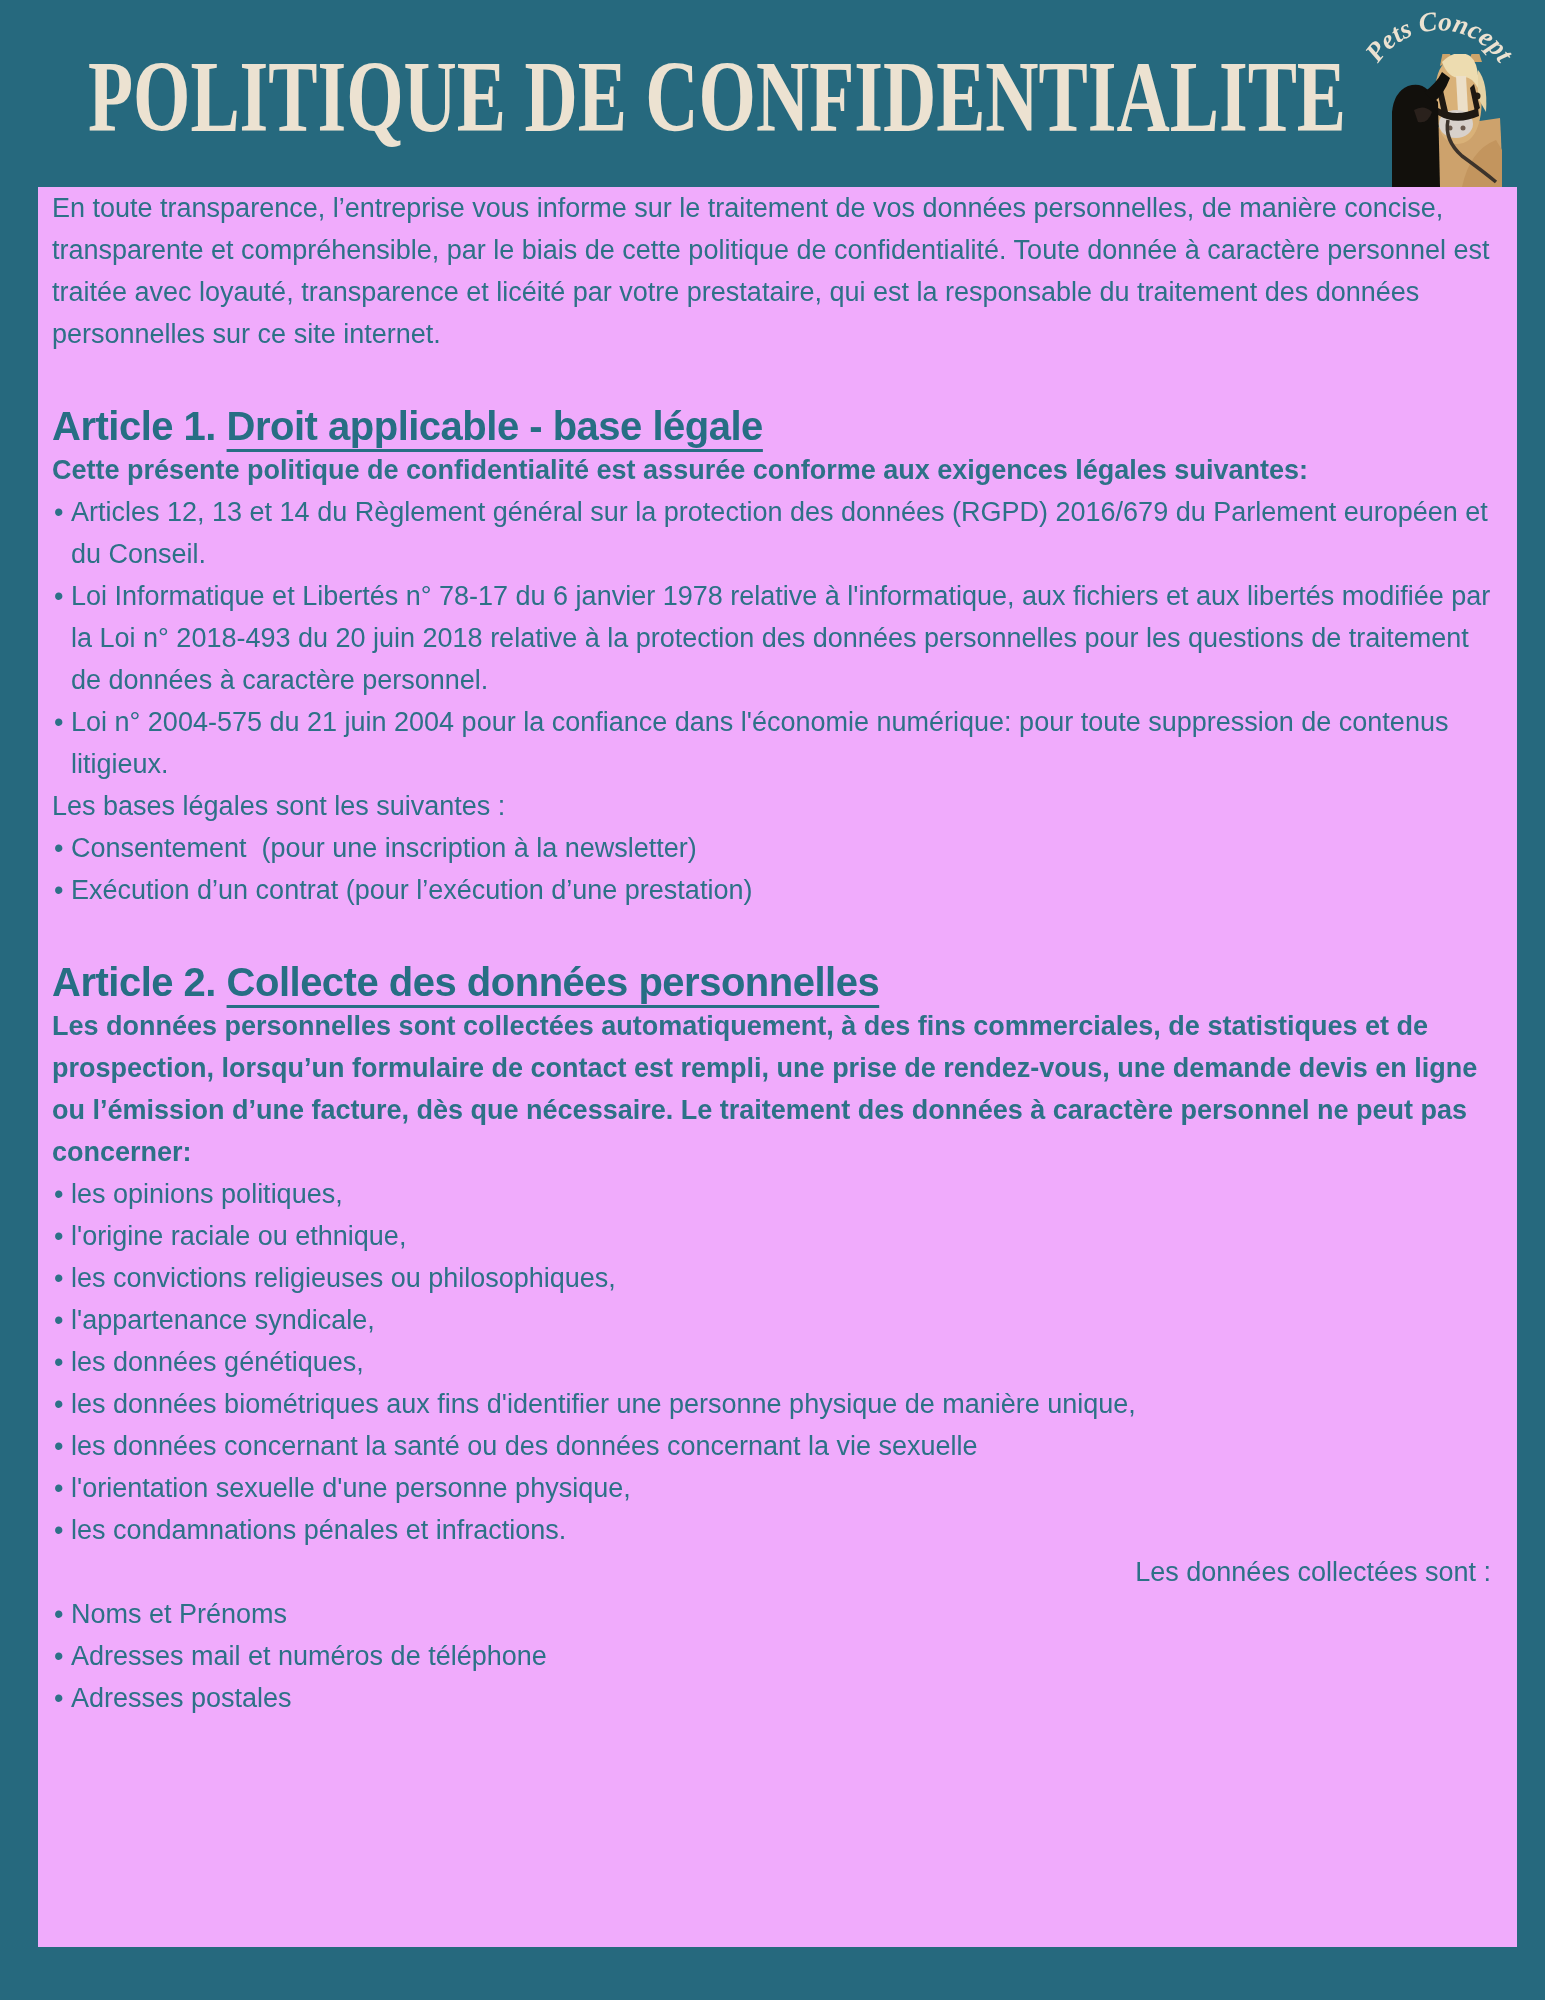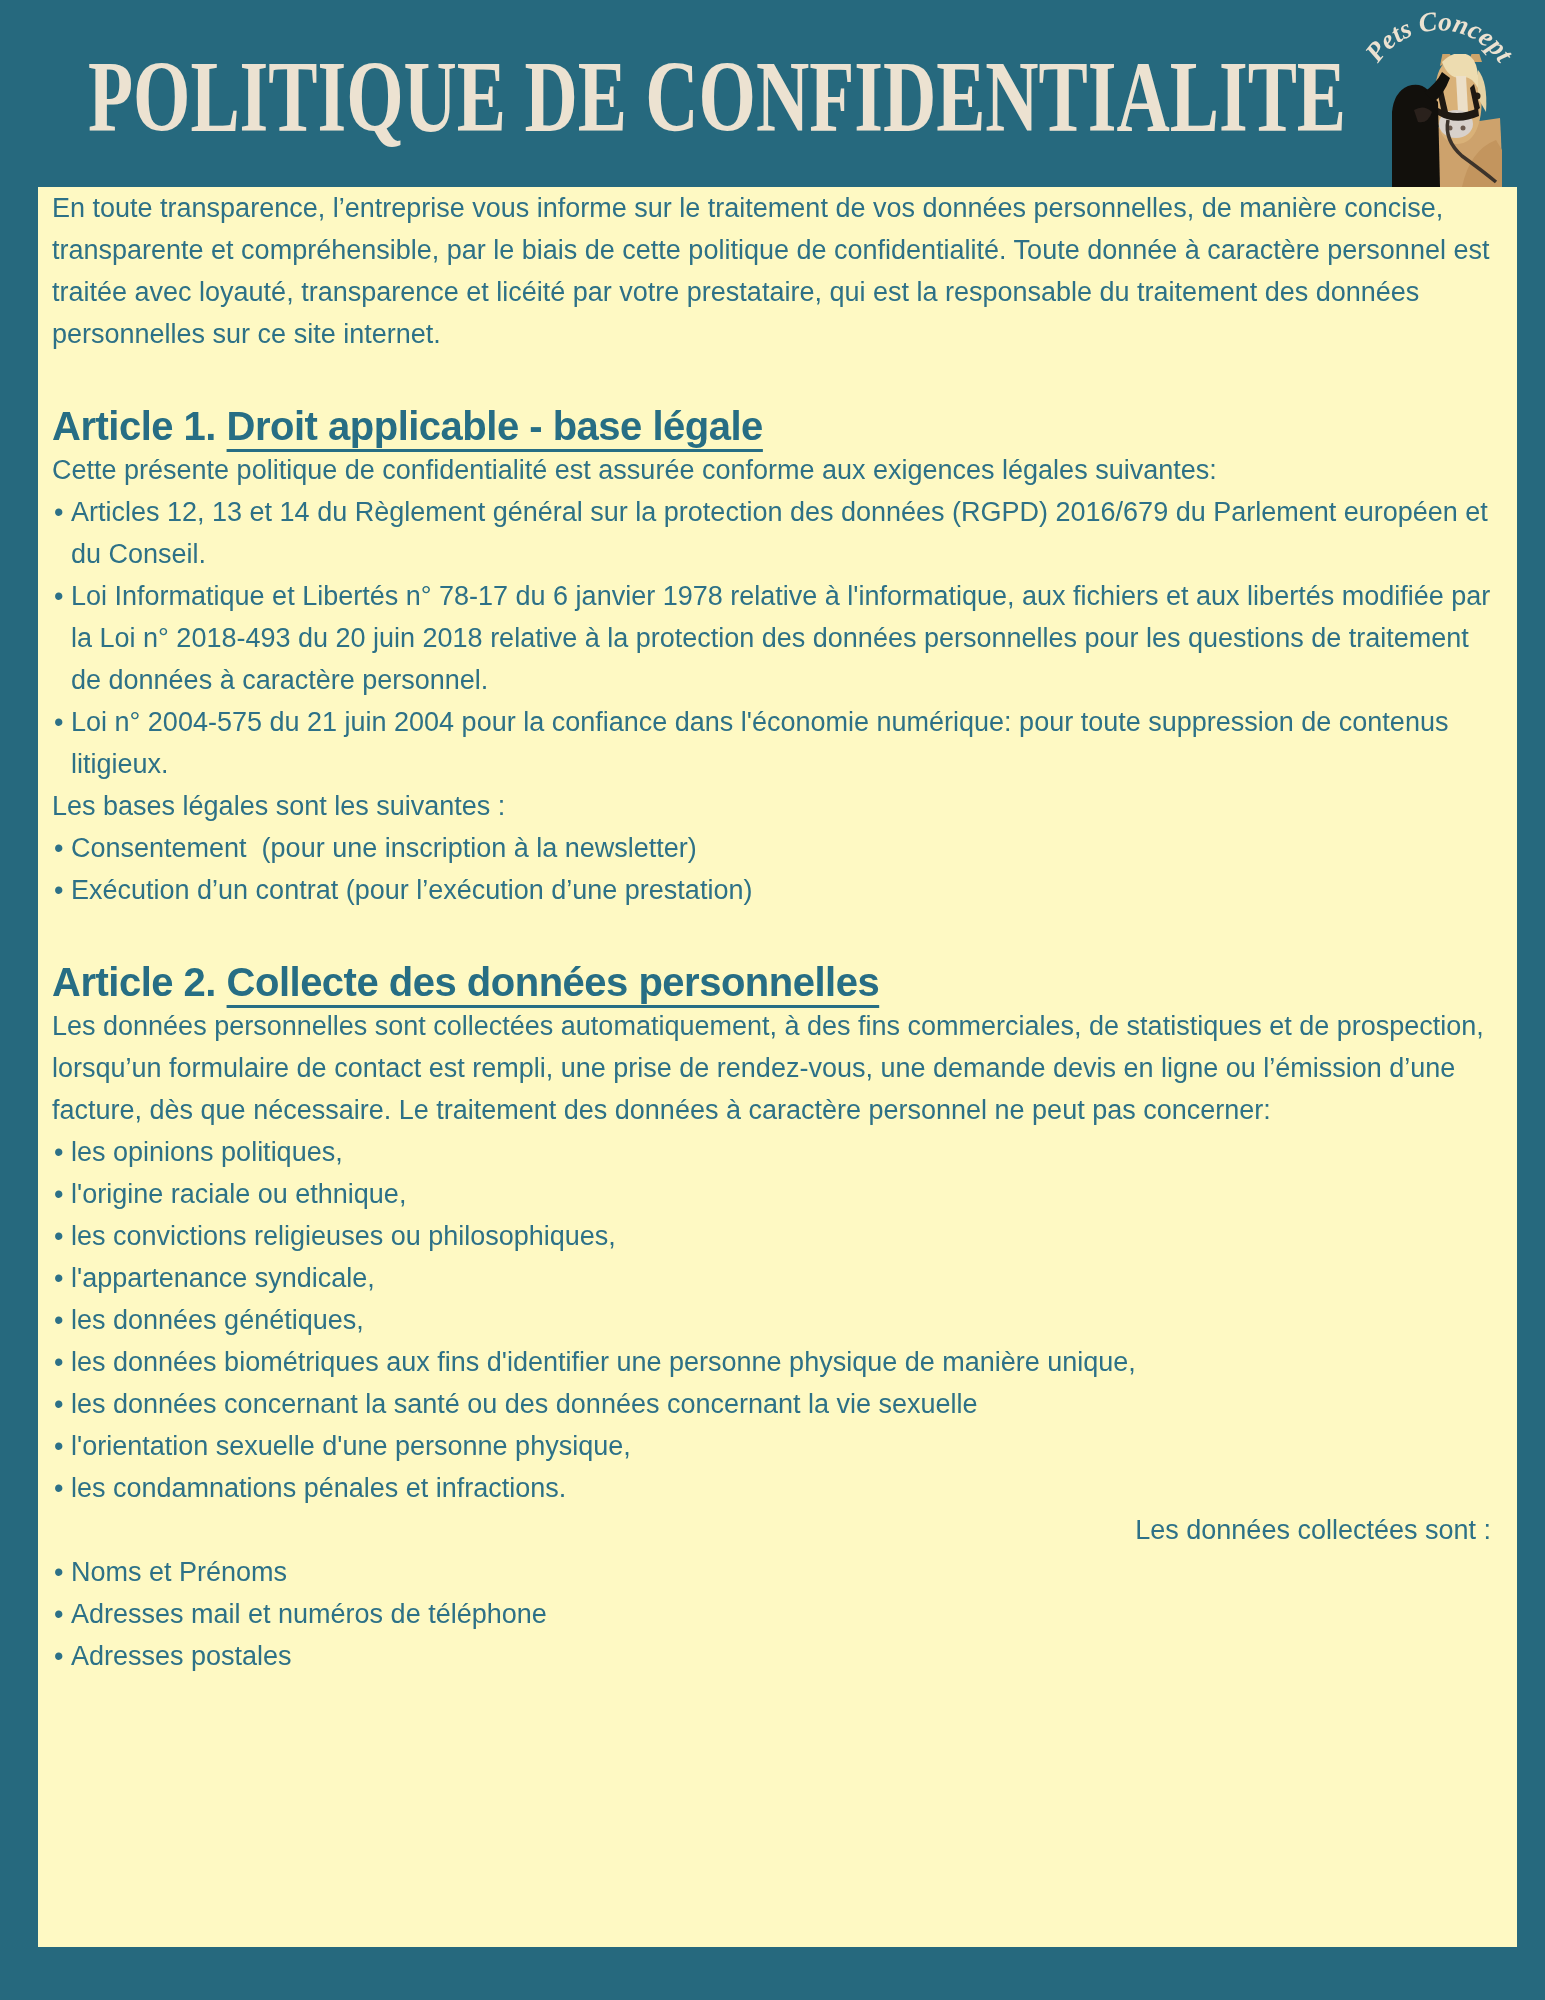--- a/index.html
+++ b/index.html
@@ -10,36 +10,36 @@
     position:relative;overflow:hidden;
   }
   .page{position:absolute;inset:0;width:1545px;height:2000px;border-radius:21px;}
 
   
   .header-svg{position:absolute;top:0;left:0;display:block;}
 
   
   .panel{
     position:absolute;left:38px;top:187px;width:1479px;height:1760px;
-    background:#fef9c3;color:#2d7187;
+    background:#f0abfc;color:#2d7187;
     box-sizing:border-box;padding:0 26px 0 14px;
     font-size:27px;line-height:42px;overflow:hidden;
   }
   .panel p{margin:0;}
   .intro{margin-top:28px;}
   h2{
     font-size:40px;line-height:46px;font-weight:bold;color:#276e84;
     margin:48px 0 0 0;letter-spacing:-0.5px;
   }
   h2 .u{
     text-decoration:underline;
     text-underline-offset:9px;
     text-decoration-thickness:3px;
   }
-  .lead{margin-top:28px;}
+  .lead{margin-top:28px;font-weight:bold;}
   .gap-lead{margin-top:48px;}
   .gap-lead-sm{margin-top:40px;text-align:right;}
   ul{list-style:none;margin:0;padding:0 0 0 2px;}
   li{position:relative;padding-left:17px;white-space:pre-wrap;}
   li::before{content:"\2022";position:absolute;left:0;top:0;color:#2d7187;}
 </style>
 </head>
 <body>
 
 <div class="page">

